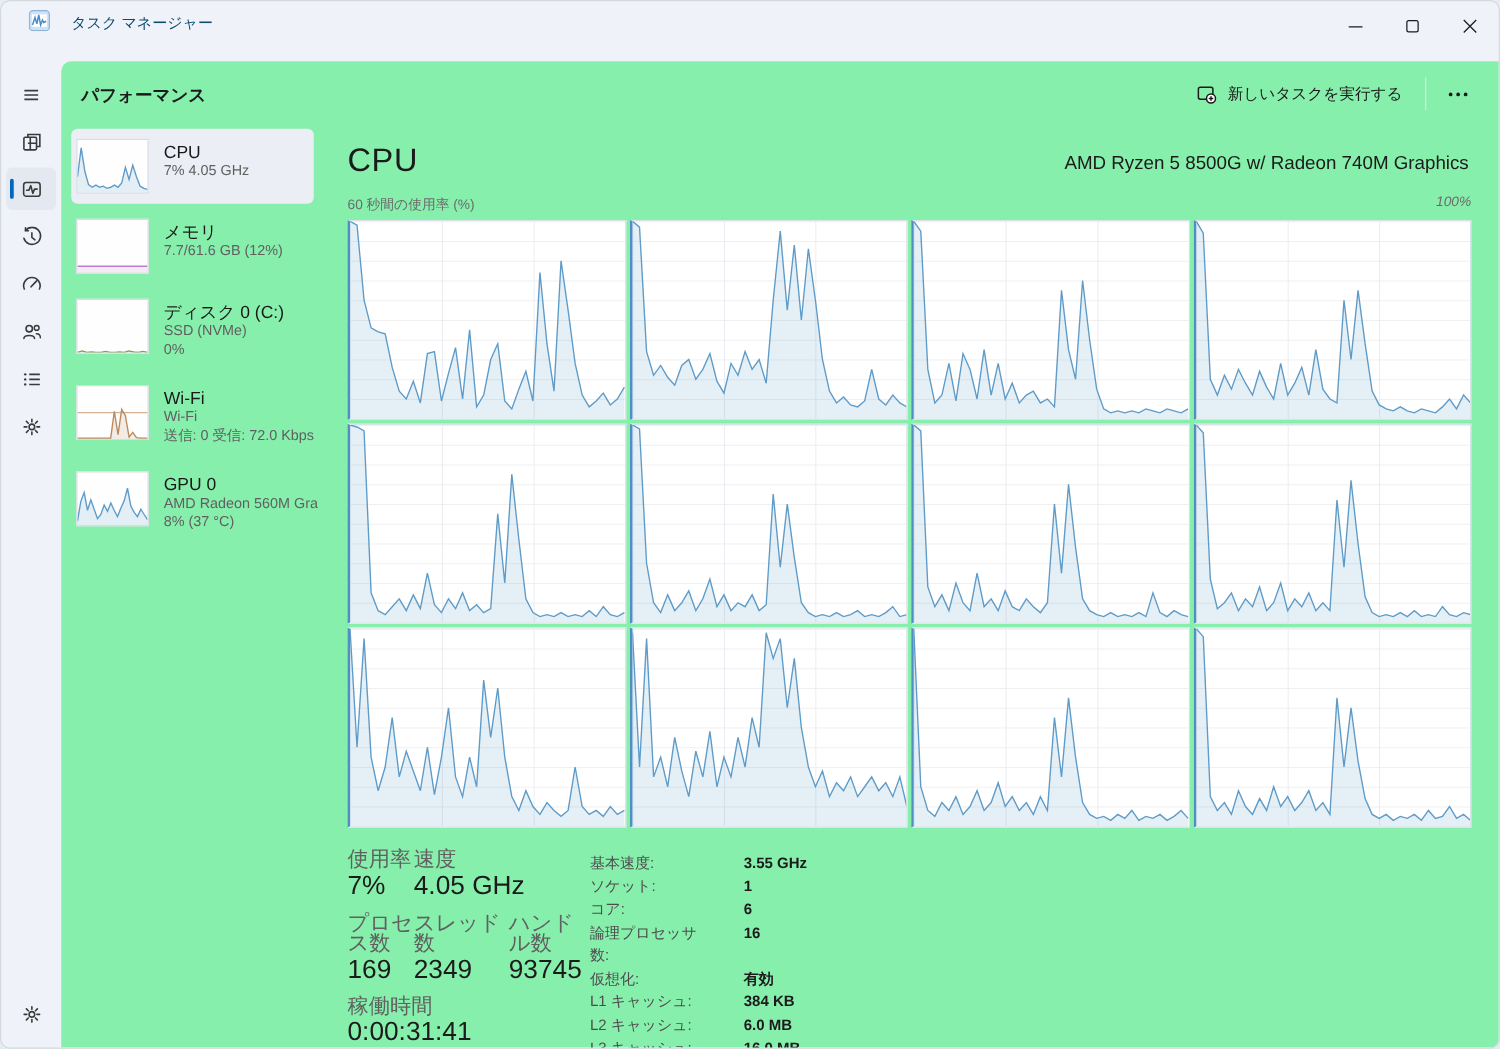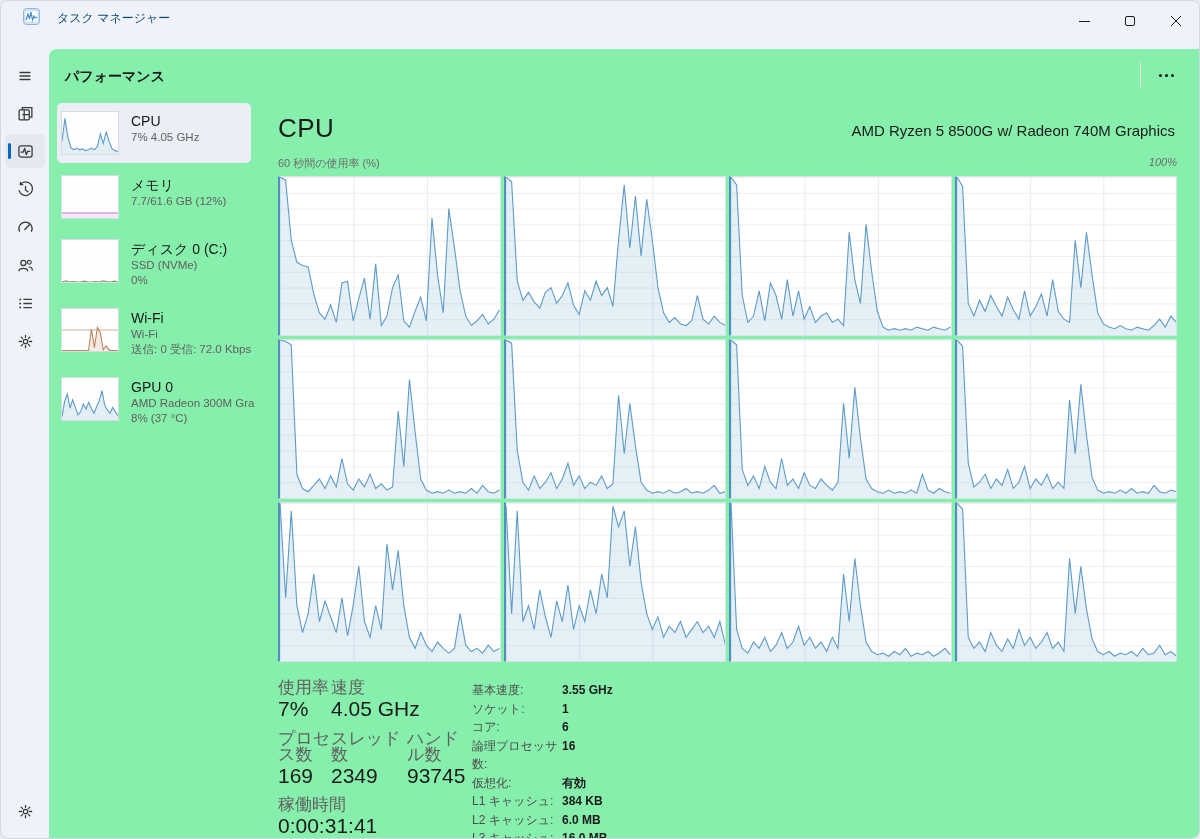--- a/index.html
+++ b/index.html
@@ -65,21 +65,21 @@
       border:1px solid #dbe3ea; border-left:2px solid #4f90c1; }
   .core-cell svg { position:absolute; inset:0; width:100%; height:100%; }
 
   
   .stats { display:flex; margin-top:18px; }
   .lstats { width:190px; display:grid; grid-template-columns:53px 76px 1fr; }
   .slabel { font-size:17px; color:#606060; line-height:16px; }
   .sval { font-size:21px; color:#1b1b1b; line-height:26px; margin-bottom:8px; white-space:nowrap; }
   .span2 { grid-column:span 2; } .span3 { grid-column:span 3; }
   .rstats { margin-left:4px; padding-top:1px; }
-  .rrow { display:flex; line-height:18.5px; }
+  .rrow { display:flex; line-height:18.5px;gap:33px; }
   .rlabel { width:90px; font-size:12px; color:#4d4d4d; }
   .rval { font-size:12px; color:#1b1b1b; font-weight:700; }
 </style>
 </head>
 <body>
 
 <div class="window">
 
   <div class="titlebar">
     <svg class="app-icon" viewBox="0 0 17 17">
@@ -171,20 +171,28 @@
           <path d="M8 2.2 v2 M8 11.8 v2 M2.2 8 h2 M11.8 8 h2 M3.9 3.9 l1.4 1.4 M10.7 10.7 l1.4 1.4 M12.1 3.9 l-1.4 1.4 M5.3 10.7 l-1.4 1.4" stroke="#3a3a3a" stroke-width="1.2" stroke-linecap="round"></path>
         </svg>
     </div>
   </div>
 
   <div class="card">
 
     <div class="hdr">
       <span class="page-title">パフォーマンス</span>
       <div class="hdr-right">
+        <div class="run-task">
+          <svg width="17" height="17" viewBox="0 0 17 17">
+              <rect x="1.7" y="2.7" width="11.6" height="9.6" rx="1.5" fill="none" stroke="#1b1b1b" stroke-width="1.2"></rect>
+              <circle cx="11.8" cy="11.8" r="3.6" fill="#ffffff" stroke="#1b1b1b" stroke-width="1.2"></circle>
+              <path d="M11.8 10 v3.6 M10 11.8 h3.6" stroke="#1b1b1b" stroke-width="1.2"></path>
+            </svg>
+          <span>新しいタスクを実行する</span>
+        </div>
         <div class="hdr-div"></div>
         <div class="more-btn">
           <span class="dot"></span>
             <span class="dot"></span>
             <span class="dot"></span>
         </div>
       </div>
     </div>
 
     <div class="devlist">
@@ -246,21 +254,21 @@
 
       <div class="dev-item">
         <div class="mini">
             <svg viewBox="0 0 100 100" preserveAspectRatio="none">
               <polygon points="0.00,92.00 4.76,55.00 9.52,38.00 14.29,72.00 19.05,52.00 23.81,70.00 28.57,88.00 33.33,80.00 38.10,62.00 42.86,74.00 47.62,58.00 52.38,72.00 57.14,84.00 61.90,68.00 66.67,54.00 71.43,30.00 76.19,64.00 80.95,76.00 85.71,84.00 90.48,70.00 95.24,80.00 100.00,90.00 100,100 0,100" fill="#5e9bc8" fill-opacity="0.16"></polygon>
               <polyline points="0.00,92.00 4.76,55.00 9.52,38.00 14.29,72.00 19.05,52.00 23.81,70.00 28.57,88.00 33.33,80.00 38.10,62.00 42.86,74.00 47.62,58.00 52.38,72.00 57.14,84.00 61.90,68.00 66.67,54.00 71.43,30.00 76.19,64.00 80.95,76.00 85.71,84.00 90.48,70.00 95.24,80.00 100.00,90.00" fill="none" stroke="#5e9bc8" stroke-width="1.1" vector-effect="non-scaling-stroke"></polyline>
             </svg>
           </div>
         <div class="dev-txt">
           <div class="dev-title">GPU 0</div>
-          <div class="dev-sub">AMD Radeon 300M Gra</div>
+          <div class="dev-sub">AMD Radeon 560M Gra</div>
           <div class="dev-sub">8%  (37 °C)</div>
         </div>
       </div>
     </div>
 
     <div class="main">
       <div class="cpu-head">
         <span class="cpu-title">CPU</span>
         <span class="cpu-chip">AMD Ryzen 5 8500G w/ Radeon 740M Graphics</span>
       </div>

